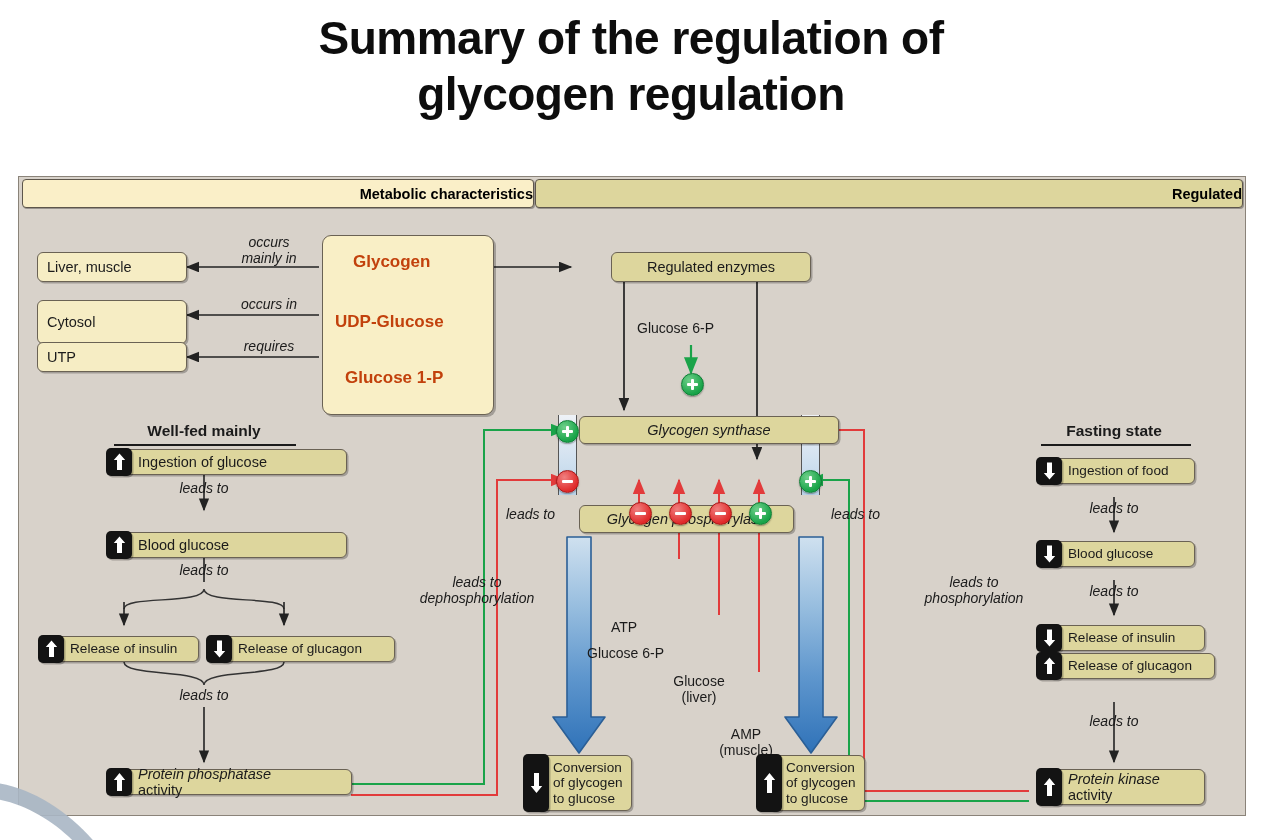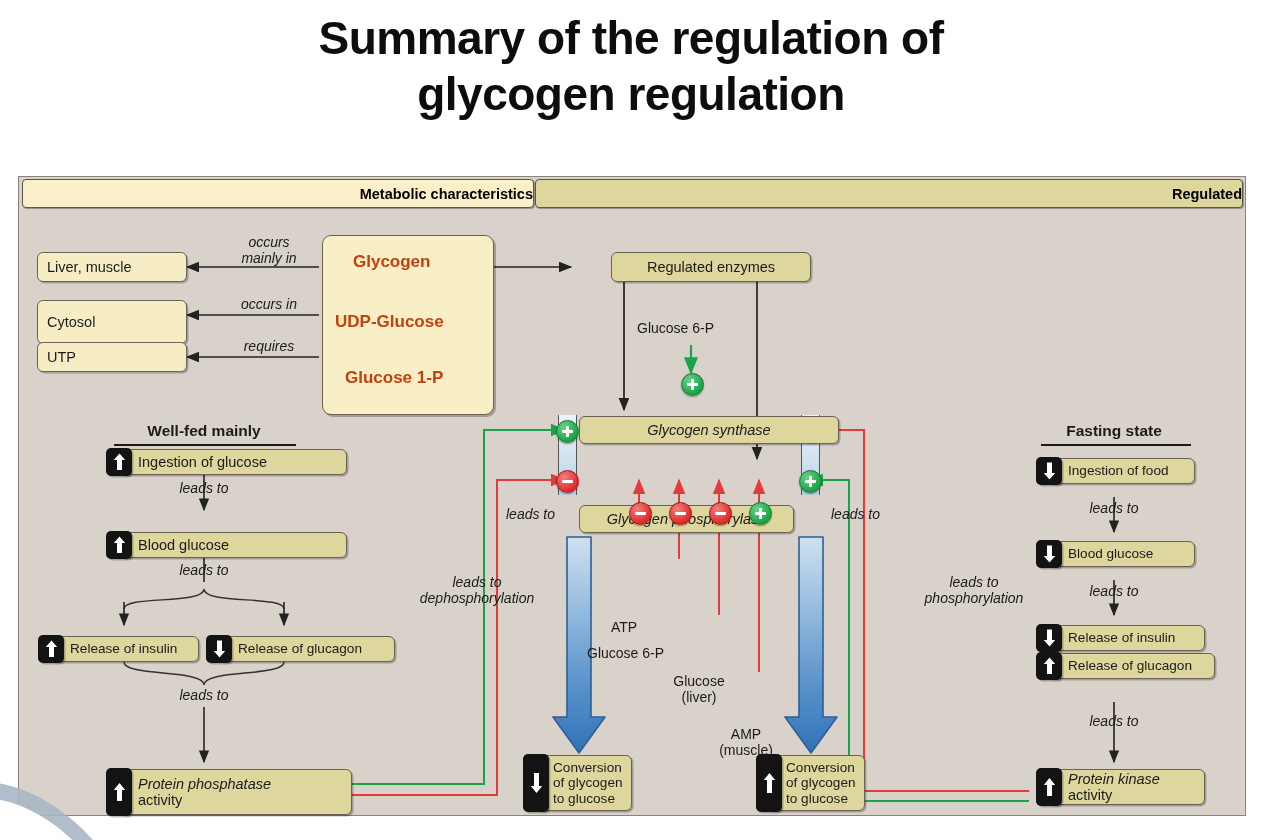--- a/index.html
+++ b/index.html
@@ -337,21 +337,21 @@
     <div class="arrowchip">
       <svg width="13" height="20" viewBox="0 0 13 20">
             <path d="M4,1.5 h5 V12 h3.2 L6.5,18.5 L0.8,12 H4 z" fill="#fff"></path>
           </svg>
     </div>
     <span class="txt" style="padding-left:20px;font-size:13.6px;">Release of glucagon</span>
   </div>
 
   <div class="lbl it ctr" style="left:135px;top:511px;width:100px;">leads to</div>
 
-  <div class="sbox" style="left:98px;top:592px;width:235px;height:46px;">
+  <div class="sbox" style="left:98px;top:592px;width:235px;height:26px;">
     <div class="arrowchip">
       <svg width="13" height="22" viewBox="0 0 13 22">
             <path d="M4,20 h5 V9 h3.2 L6.5,2 L0.8,9 H4 z" fill="#fff"></path>
           </svg>
     </div>
     <div class="txt it" style="padding-left:20px;">
       <div>Protein phosphatase</div>
       <div class="n">activity</div>
     </div>
   </div>

